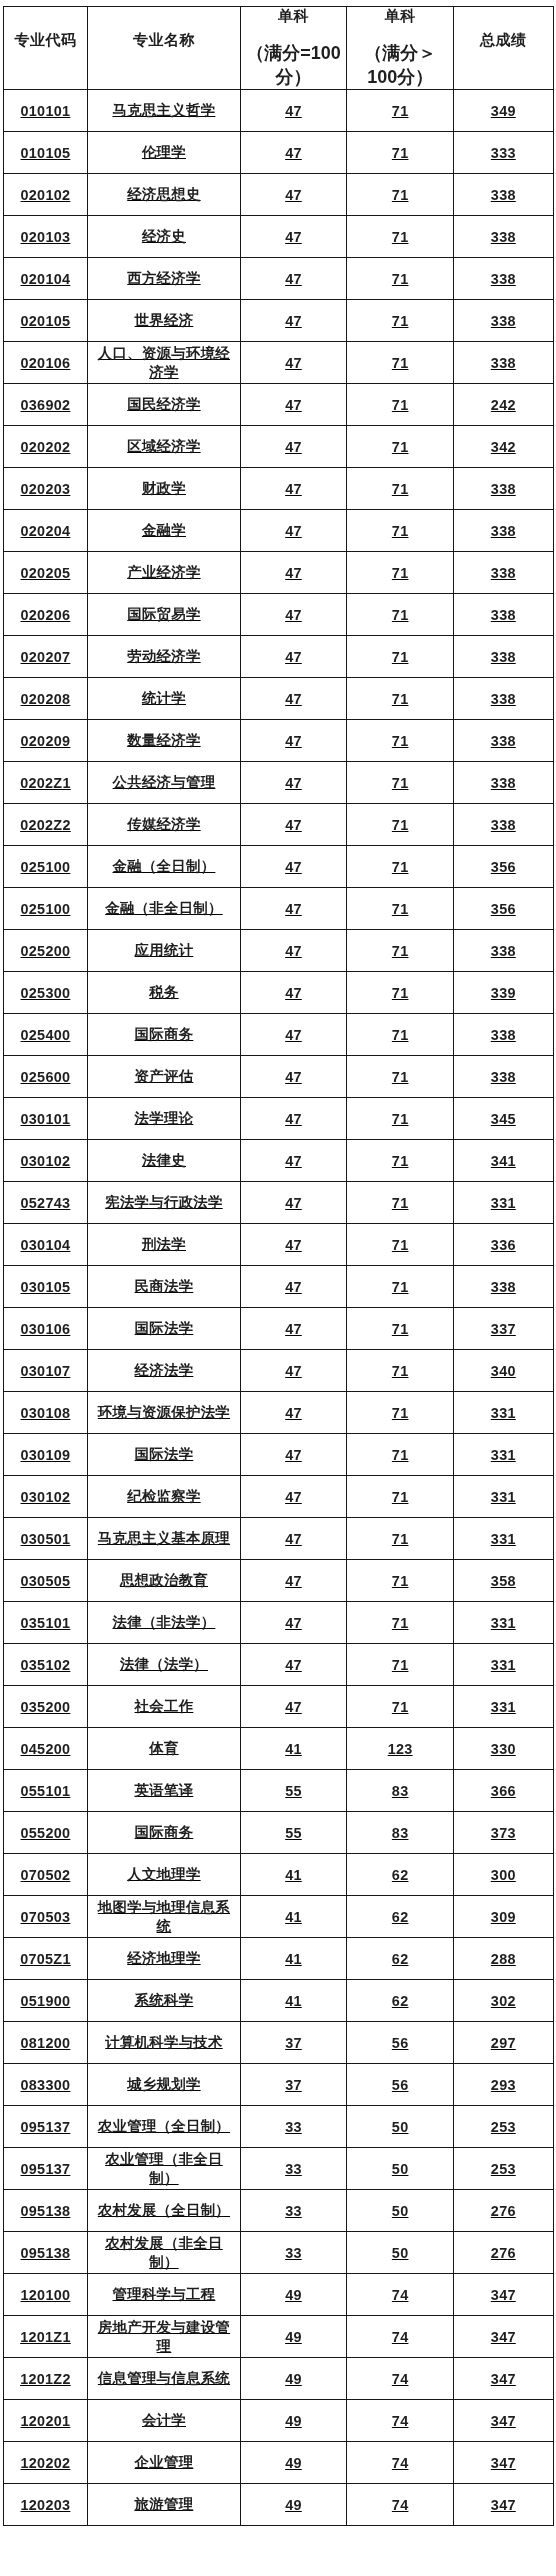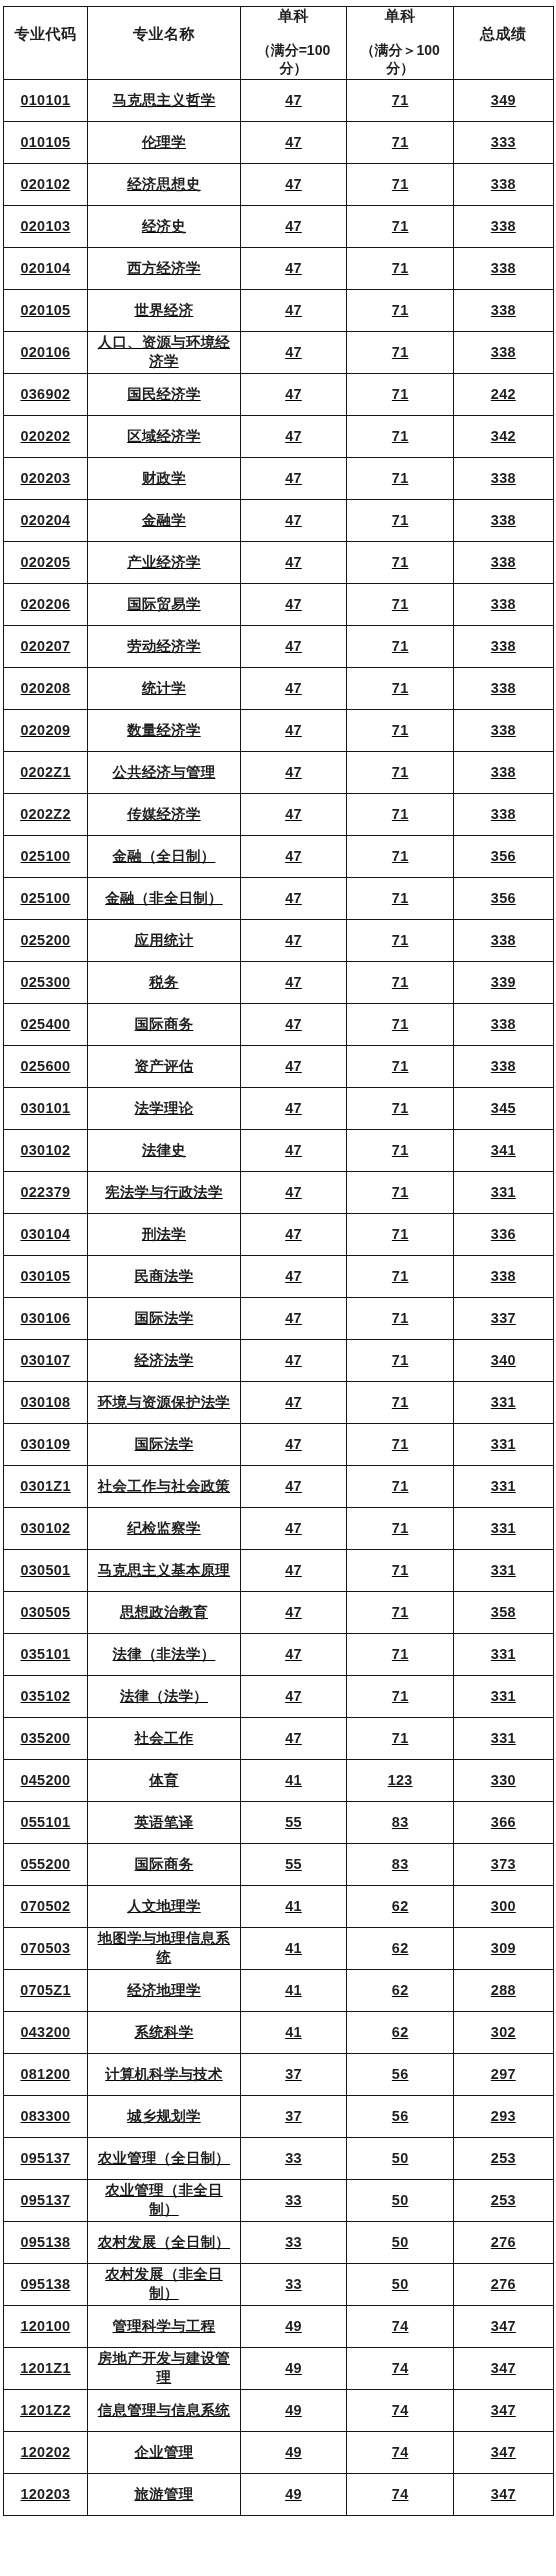--- a/index.html
+++ b/index.html
@@ -34,21 +34,21 @@
   table.score-table thead tr { height: 73px; }
   table.score-table tbody tr { height: 42px; text-decoration: underline; }
   th {
     font-size: 15px;
     font-weight: bold;
     letter-spacing: 0.5px;
   }
   th .sub {
     display: block;
     margin-top: 15.5px;
-    font-size: 14px;
+    font-size: 18px;
     font-weight: bold;
     letter-spacing: 0;
   }
   td {
     font-size: 14.4px;
     font-weight: bold;
     letter-spacing: 0.3px;
   }
   col.c-code   { width: 15.4%; }
   col.c-name   { width: 27.7%; }
@@ -269,21 +269,21 @@
     <td>345</td>
   </tr>
         <tr>
     <td>030102</td>
     <td>法律史</td>
     <td>47</td>
     <td>71</td>
     <td>341</td>
   </tr>
         <tr>
-    <td>022379</td>
+    <td>052743</td>
     <td>宪法学与行政法学</td>
     <td>47</td>
     <td>71</td>
     <td>331</td>
   </tr>
         <tr>
     <td>030104</td>
     <td>刑法学</td>
     <td>47</td>
     <td>71</td>
@@ -313,27 +313,20 @@
         <tr>
     <td>030108</td>
     <td>环境与资源保护法学</td>
     <td>47</td>
     <td>71</td>
     <td>331</td>
   </tr>
         <tr>
     <td>030109</td>
     <td>国际法学</td>
-    <td>47</td>
-    <td>71</td>
-    <td>331</td>
-  </tr>
-        <tr>
-    <td>0301Z1</td>
-    <td>社会工作与社会政策</td>
     <td>47</td>
     <td>71</td>
     <td>331</td>
   </tr>
         <tr>
     <td>030102</td>
     <td>纪检监察学</td>
     <td>47</td>
     <td>71</td>
     <td>331</td>
@@ -409,21 +402,21 @@
     <td>309</td>
   </tr>
         <tr>
     <td>0705Z1</td>
     <td>经济地理学</td>
     <td>41</td>
     <td>62</td>
     <td>288</td>
   </tr>
         <tr>
-    <td>043200</td>
+    <td>051900</td>
     <td>系统科学</td>
     <td>41</td>
     <td>62</td>
     <td>302</td>
   </tr>
         <tr>
     <td>081200</td>
     <td>计算机科学与技术</td>
     <td>37</td>
     <td>56</td>
@@ -474,20 +467,27 @@
         <tr>
     <td>1201Z1</td>
     <td>房地产开发与建设管理</td>
     <td>49</td>
     <td>74</td>
     <td>347</td>
   </tr>
         <tr>
     <td>1201Z2</td>
     <td>信息管理与信息系统</td>
+    <td>49</td>
+    <td>74</td>
+    <td>347</td>
+  </tr>
+        <tr>
+    <td>120201</td>
+    <td>会计学</td>
     <td>49</td>
     <td>74</td>
     <td>347</td>
   </tr>
         <tr>
     <td>120202</td>
     <td>企业管理</td>
     <td>49</td>
     <td>74</td>
     <td>347</td>

